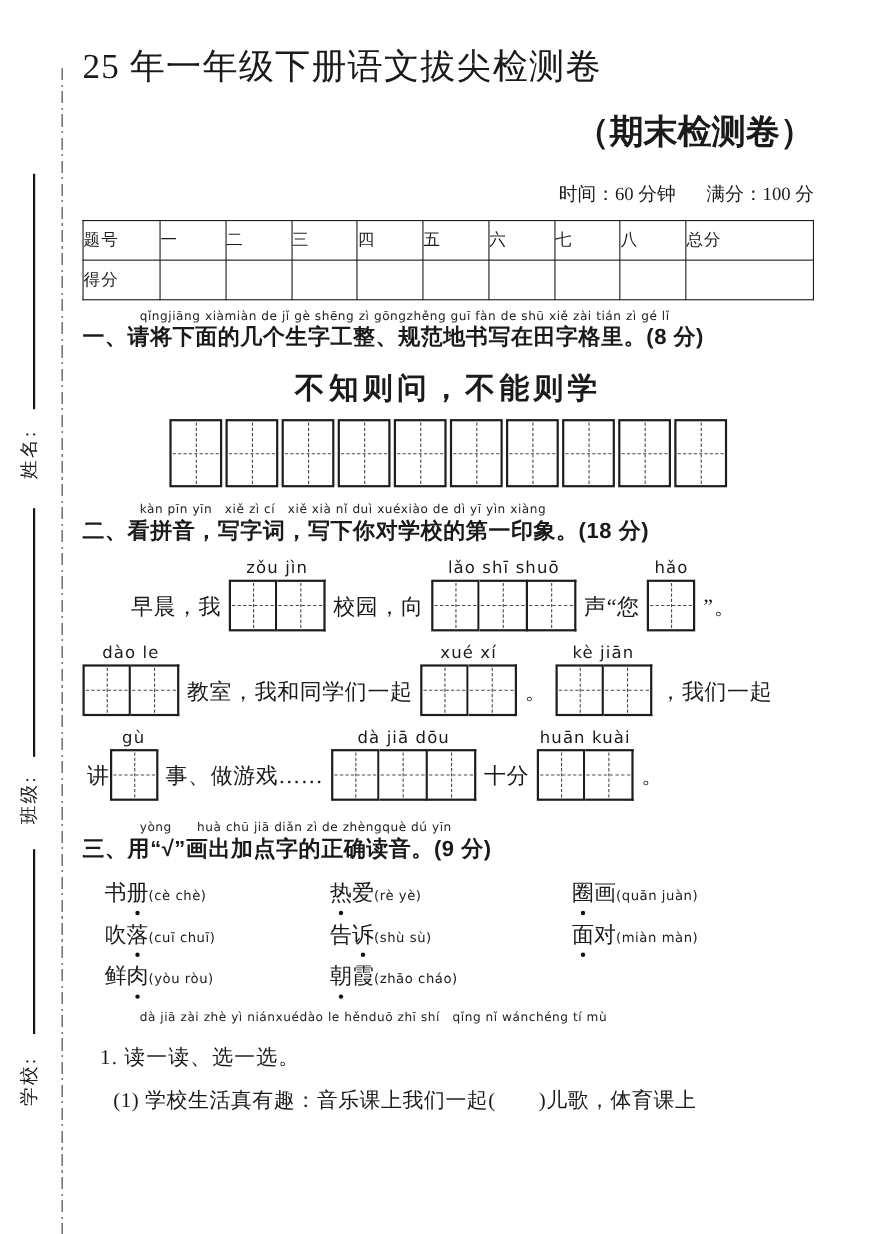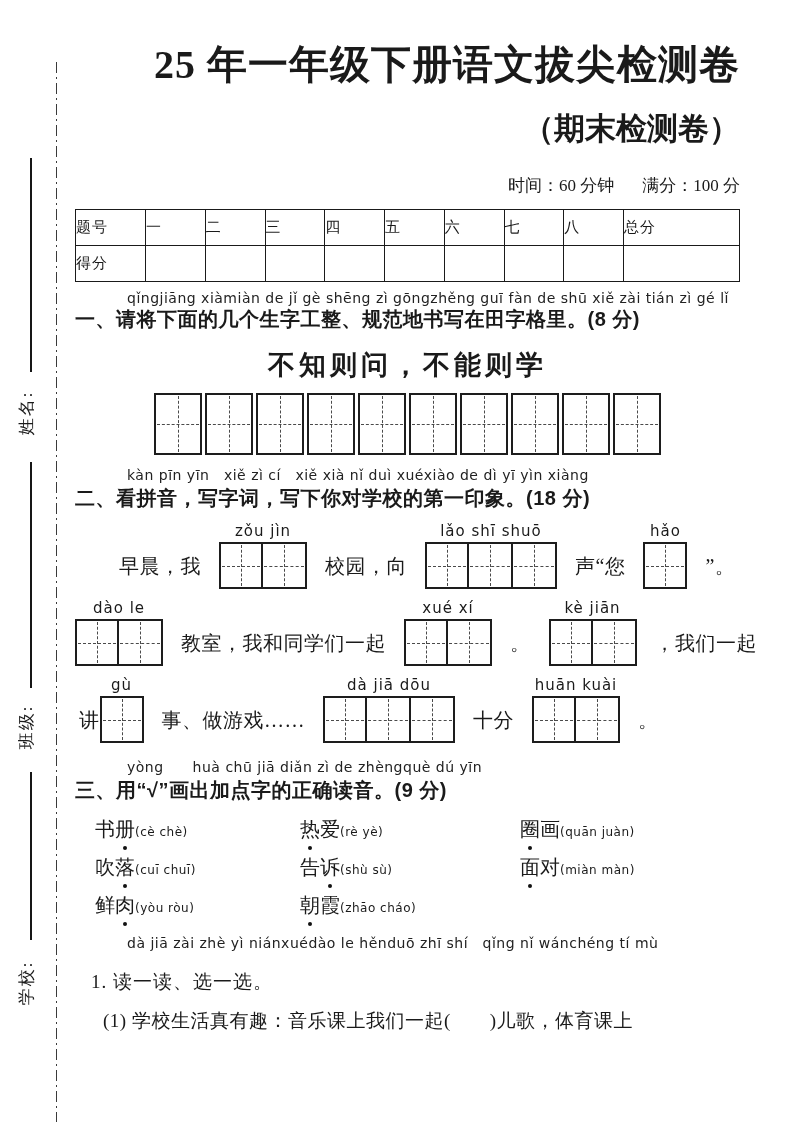--- a/index.html
+++ b/index.html
@@ -9,47 +9,47 @@
   
   .foldline { position:absolute; left:56px; top:62px; height:1060px; width:1.4px;
     background: repeating-linear-gradient(to bottom,#3a3a3a 0 11px,transparent 11px 15px,#3a3a3a 15px 17px,transparent 17px 21px); }
   .vlabel { position:absolute; left:26px; transform:translate(-50%,-50%) rotate(-90deg);
     white-space:nowrap; font-size:17px; letter-spacing:2px; }
   .blankline { position:absolute; left:30px; width:1.6px; background:#161616; }
 
   
   .content { position:absolute; left:75px; top:0; width:665px; padding-top:42px; }
 
-  .title { text-align:right; font-size:40px; font-weight:700; letter-spacing:1px; line-height:1.15; }
+  .title { text-align:left; font-size:32px; font-weight:400; letter-spacing:1px; line-height:1.15; }
   .subtitle { text-align:right; font-size:31px; font-weight:700; margin-top:20px; }
   .meta { text-align:right; font-size:17px; margin-top:24px; }
   .meta span + span { margin-left:28px; }
 
   table.score { border-collapse:collapse; width:100%; margin-top:12px; }
   table.score td { border:1.6px solid #1a1a1a; height:36px; text-align:left;
     font-size:15px; letter-spacing:1px; }
   table.score td:first-child { width:70px; }
 
-  .pyline { font-family:"DejaVu Sans", sans-serif; font-size:14px; color:#222;
+  .pyline { font-family:"DejaVu Sans", sans-serif; font-size:11px; color:#222;
     white-space:nowrap; letter-spacing:0.5px; }
   .sec-head { font-family:"Liberation Sans", sans-serif; font-weight:700;
     font-size:20px; line-height:1.35; letter-spacing:0.5px; }
 
   .copytext { text-align:center; font-size:27px; font-weight:700; margin-top:14px; letter-spacing:4px; }
 
   
   .tzgrow { display:flex; justify-content:center; gap:3px; margin-top:10px; }
   .tzg { width:48px; height:62px; border:2px solid #1d1d1d; position:relative; background:#fff; }
   .tzg::before { content:""; position:absolute; left:1px; right:1px; top:50%; border-top:1.4px dashed #4a4a4a; }
   .tzg::after  { content:""; position:absolute; top:1px; bottom:1px; left:50%; border-left:1.4px dashed #4a4a4a; }
 
   
   .fillrow { display:flex; align-items:flex-end; margin-top:10px; }
   .seg { font-size:20px; padding-bottom:9px; white-space:nowrap; letter-spacing:0.5px; }
-  .grp { display:inline-flex; flex-direction:column; align-items:center; margin:0 18px; }
+  .grp { display:inline-flex; flex-direction:column; align-items:center; margin:0 7px; }
   .grp .py { font-family:"DejaVu Sans", sans-serif; font-size:15px; margin-bottom:2px;
     white-space:nowrap; letter-spacing:1px; }
   .cells { display:flex; }
   .bx { width:44px; height:47px; border:2px solid #1d1d1d; position:relative; background:#fff; }
   .bx + .bx { border-left:none; }
   .bx::before { content:""; position:absolute; left:1px; right:1px; top:50%; border-top:1.2px dashed #4a4a4a; }
   .bx::after  { content:""; position:absolute; top:1px; bottom:1px; left:50%; border-left:1.2px dashed #4a4a4a; }
 
   
   .wordgrid { display:grid; grid-template-columns:205px 220px 1fr; row-gap:11px;

